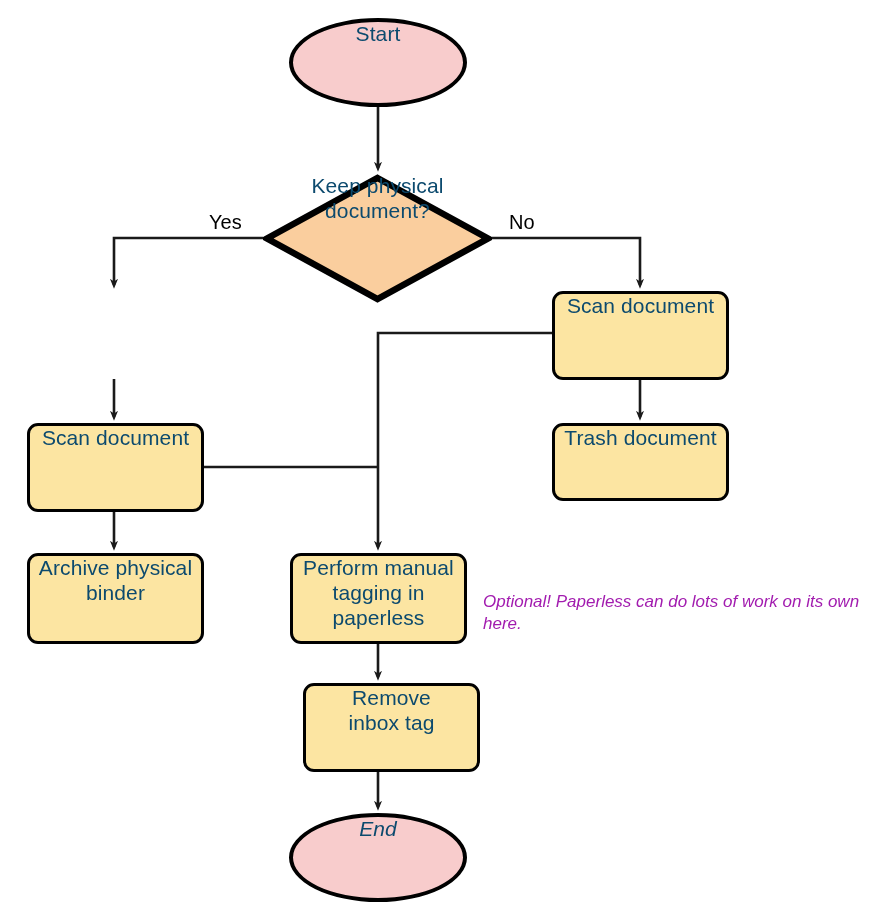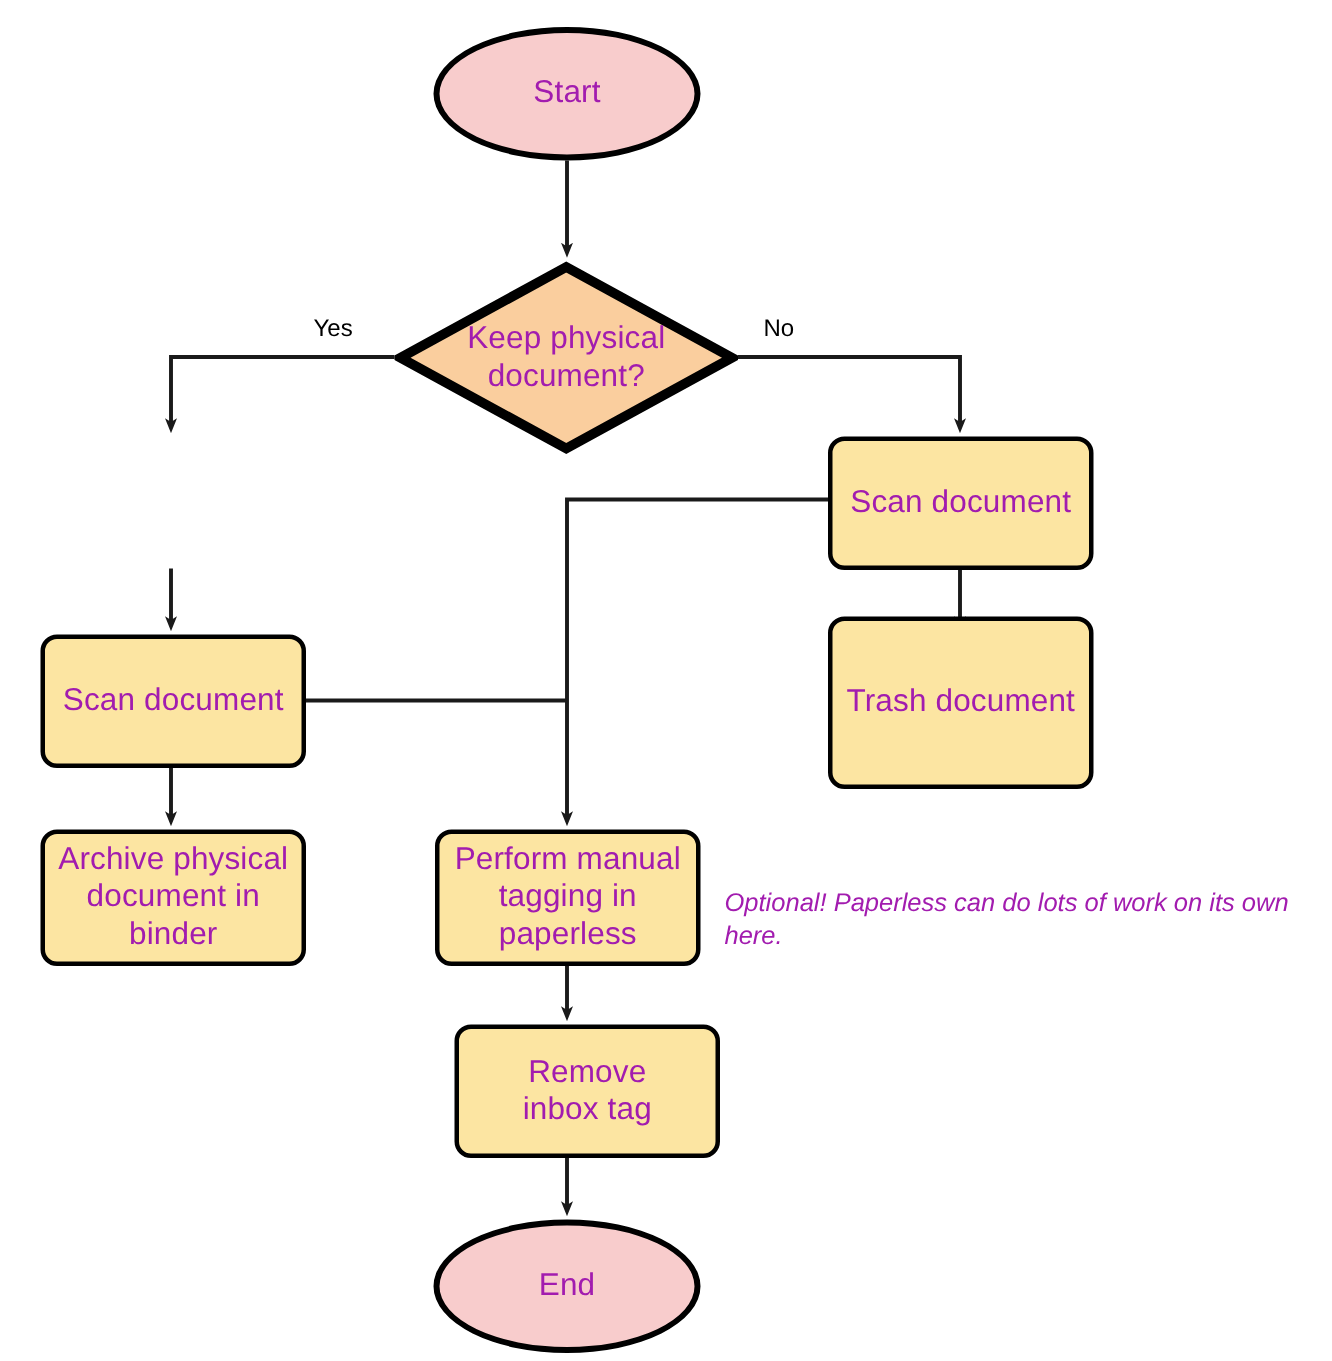--- a/index.html
+++ b/index.html
@@ -26,24 +26,23 @@
     left: 0;
     top: 0;
     width: 888px;
     height: 907px;
     pointer-events: none;
   }
   .node {
     position: absolute;
     box-sizing: border-box;
     display: flex;
-    align-items: center;
     justify-content: center;
     text-align: center;
-    color: #a21caf;
+    color: #0c4a6e;
     font-size: 21px;
     line-height: 1.18;
     letter-spacing: 0.1px;
   }
   .node-process {
     border: 3px solid #000000;
     border-radius: 11px;
     background: #FCE5A2;
   }
   .node-terminator {
@@ -64,21 +63,21 @@
   }
   .node-decision .decision-label {
     position: relative;
     z-index: 2;
     width: 100%;
     padding: 0 18px;
     box-sizing: border-box;
   }
   .edge-label {
     position: absolute;
-    font-size: 16px;
+    font-size: 20px;
     color: #000000;
     white-space: nowrap;
   }
   .note {
     position: absolute;
     font-style: italic;
     font-size: 17px;
     line-height: 1.30;
     color: #a21caf;
     width: 404px;
@@ -139,47 +138,46 @@
   <div class="edge-label" style="left:509px; top:211px;text-align:center;">No</div>
 
 
   <div class="node node-process" style="left:27px; top:423px; width:177px; height:89px;">
     <span>Scan document</span>
   </div>
 
   <div class="node node-process" style="left:27px; top:553px; width:177px; height:91px;">
     <div>
       <div>Archive physical</div>
-      <div>document in</div>
       <div>binder</div>
     </div>
   </div>
 
   <div class="node node-process" style="left:552px; top:291px; width:177px; height:89px;">
     <span>Scan document</span>
   </div>
 
-  <div class="node node-process" style="left:552px; top:411px; width:177px; height:115px;">
+  <div class="node node-process" style="left:552px; top:423px; width:177px; height:78px;">
     <span>Trash document</span>
   </div>
 
   <div class="node node-process" style="left:290px; top:553px; width:177px; height:91px;">
     <div>
       <div>Perform manual</div>
       <div>tagging in</div>
       <div>paperless</div>
     </div>
   </div>
 
   <div class="node node-process" style="left:303px; top:683px; width:177px; height:89px;">
     <div>
       <div>Remove</div>
       <div>inbox tag</div>
     </div>
   </div>
 
-  <div class="node node-terminator" style="left:289px; top:813px; width:178px; height:89px;">
+  <div class="node node-terminator" style="left:289px; top:813px; width:178px; height:89px;font-style:italic;">
     <span>End</span>
   </div>
 
   <div class="note" style="left:483px; top:591px;">Optional! Paperless can do lots of work on its own here.</div>
 
 </div>
 
 </body></html>

